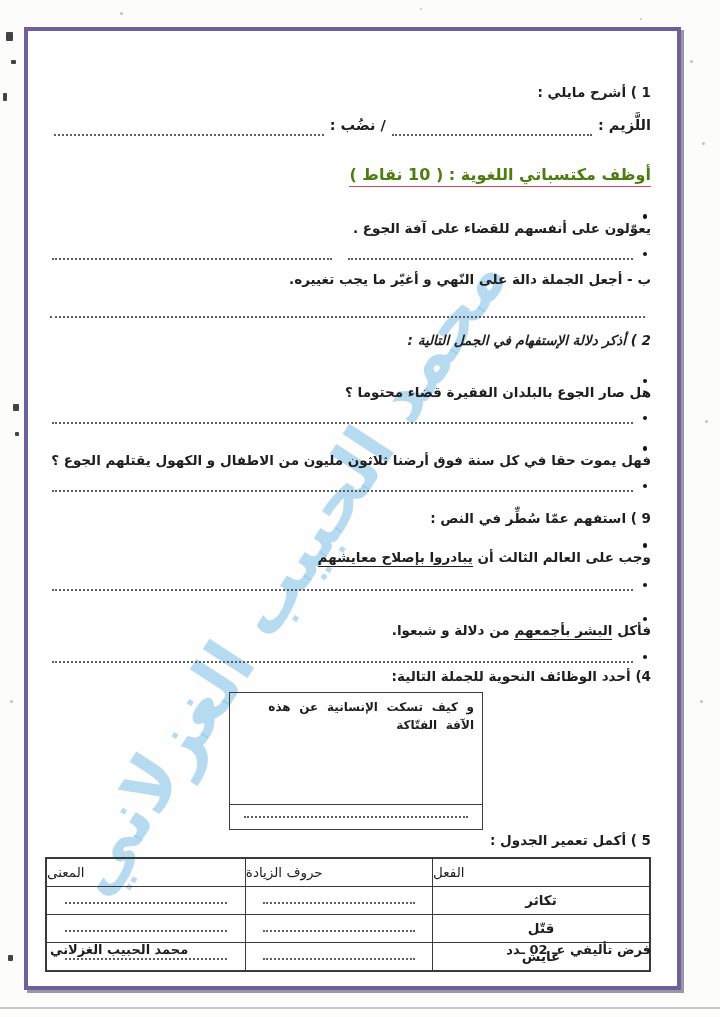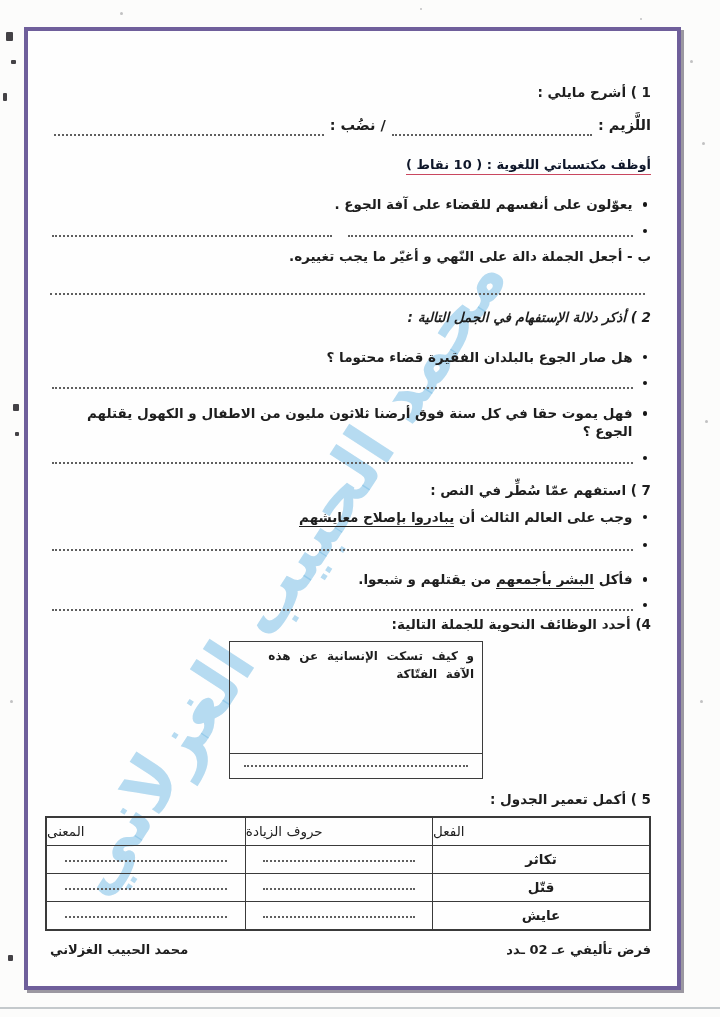--- a/index.html
+++ b/index.html
@@ -31,25 +31,25 @@
     color:#1e1e1e;font-weight:bold;font-size:13.5px;line-height:1.35;
     padding:52px 18px 0 20px;box-sizing:border-box;
   }
   .qtitle{margin:0;}
   .vocab-row{display:flex;align-items:flex-end;margin-top:15px;font-size:14.5px;}
   .vocab-row .lbl{flex:none;}
   .dots{border-bottom:2px dotted #5f5f5f;height:13px;}
   .grow1{flex:1.15;margin:0 6px;}
   .grow2{flex:1.55;margin:0 6px;}
   .red-heading{
-    margin-top:20px;color:#0f172a;font-size:13px;
+    margin-top:28px;color:#4d7c0f;font-size:16px;
   }
   .red-heading span{border-bottom:1.4px solid #c9475f;padding-bottom:2px;}
   .mt-q1a{margin-top:22px;}
-  .brow{display:flex;align-items:flex-start;margin-top:22px;}
+  .brow{display:flex;align-items:flex-start;margin-top:22px;flex-direction:column;}
   .brow .bullet{flex:none;width:4.5px;height:4.5px;border-radius:50%;background:#151515;margin:7px 4px 0 10px;}
   .brow .btxt{flex:1;}
   .drow{display:flex;align-items:flex-end;margin-top:9px;height:14px;}
   .drow .bullet{flex:none;width:4px;height:4px;border-radius:50%;background:#151515;margin:0 4px 4px 10px;}
   .seg1{flex:none;width:285px;}
   .seg-gap{flex:none;width:16px;}
   .segrest{flex:1;margin-left:4px;}
   .dfull{flex:1;margin-left:4px;}
   .line-b{margin-top:10px;}
   .full-drow{display:flex;align-items:flex-end;margin-top:17px;height:13px;}
@@ -66,21 +66,21 @@
     border:1.6px solid #3c3c3c;position:relative;background:transparent;
   }
   .gram-sentence{
     padding:5px 8px 0 6px;font-size:12px;word-spacing:4.5px;line-height:1.5;
   }
   .gram-footer{
     position:absolute;bottom:0;left:0;right:0;height:24px;
     border-top:1.6px solid #3c3c3c;display:flex;align-items:center;
   }
   .gram-footer .dots{flex:1;margin:0 14px;height:0;}
-  .mt-q5{margin-top:11px;}
+  .mt-q5{margin-top:1px;}
   
   table.verbs{
     border-collapse:collapse;margin-top:8px;width:606px;
     border:2px solid #3a3a3a;font-size:13.5px;
   }
   table.verbs th,table.verbs td{border:1.3px solid #3a3a3a;padding:0;}
   table.verbs th{height:27px;font-weight:normal;text-align:left;}
   table.verbs td{height:27px;text-align:center;vertical-align:middle;}
   .cell-dots{display:block;width:82%;margin:0 auto;border-bottom:2px dotted #5f5f5f;height:4px;}
   .col-verb{width:36%;}
@@ -154,34 +154,34 @@
 
   <div class="brow" style="margin-top:15px;">
     <span class="bullet"></span>
     <span class="btxt">فهل يموت حقا في كل سنة فوق أرضنا ثلاثون مليون من الاطفال و الكهول يقتلهم الجوع ؟</span>
   </div>
   <div class="drow">
     <span class="bullet"></span>
     <span class="dots dfull"></span>
   </div>
 
-  <div class="qtitle mt-q3">7 ) استفهم عمّا سُطِّر في النص :</div>
+  <div class="qtitle mt-q3">9 ) استفهم عمّا سُطِّر في النص :</div>
 
   <div class="brow mt-s1q3" style="margin-top:9px;">
     <span class="bullet"></span>
     <span class="btxt"><span>وجب على العالم الثالث أن </span><span class="uline">يبادروا بإصلاح معايشهم</span></span>
   </div>
   <div class="drow" style="margin-top:11px;">
     <span class="bullet"></span>
     <span class="dots dfull"></span>
   </div>
 
   <div class="brow mt-s2q3" style="margin-top:19px;">
     <span class="bullet"></span>
-    <span class="btxt"><span>فأكل </span><span class="uline">البشر بأجمعهم</span><span> من يقتلهم و شبعوا.</span></span>
+    <span class="btxt"><span>فأكل </span><span class="uline">البشر بأجمعهم</span><span> من دلالة و شبعوا.</span></span>
   </div>
   <div class="drow">
     <span class="bullet"></span>
     <span class="dots dfull"></span>
   </div>
 
   <div class="qtitle mt-q4">4) أحدد الوظائف النحوية للجملة التالية:</div>
 
   <div class="gram-box">
     <div class="gram-sentence">و كيف تسكت الإنسانية عن هذه الآفة الفتّاكة</div>

